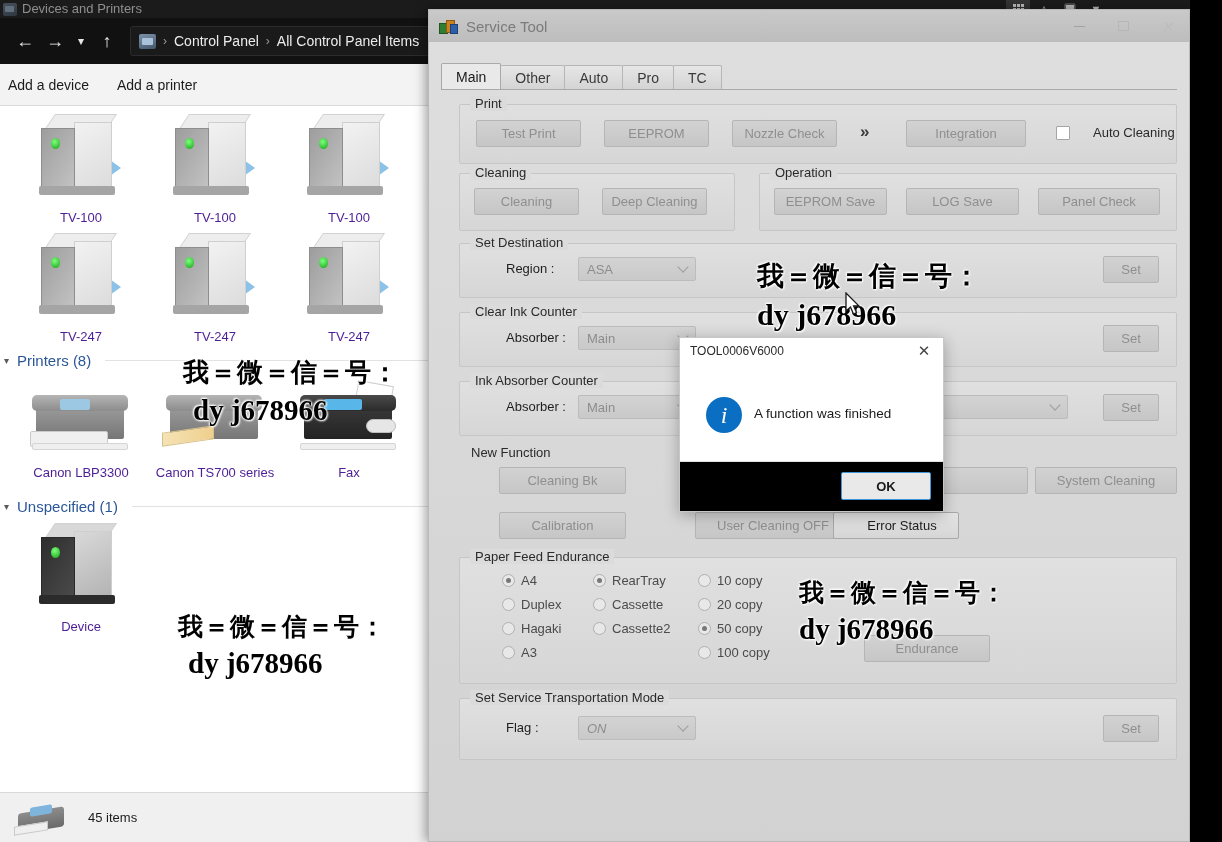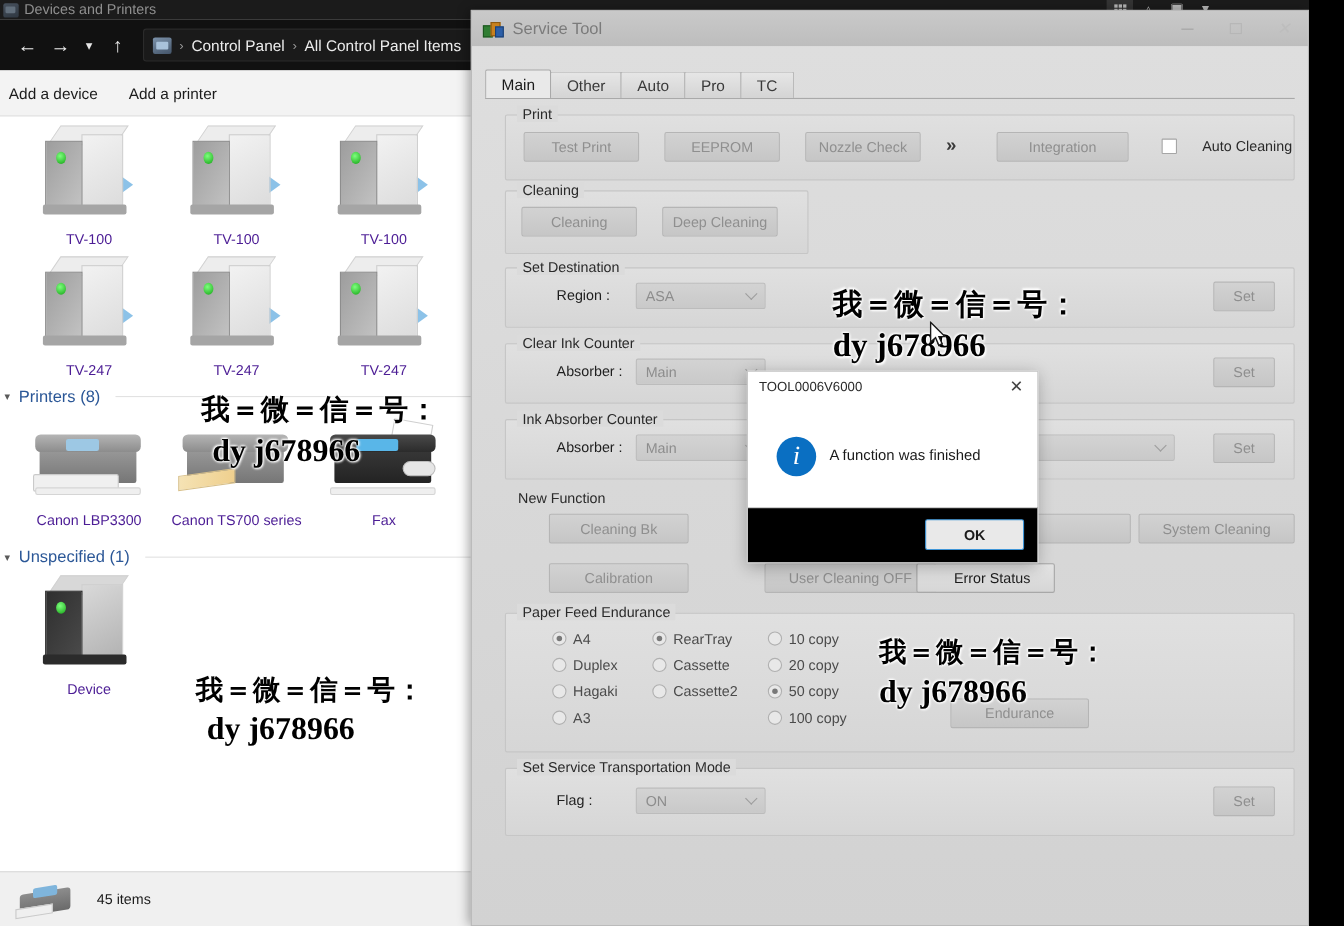--- a/index.html
+++ b/index.html
@@ -577,20 +577,26 @@
         <span>Auto Cleaning</span>
       </span>
     </div>
 
     <div class="gbox" style="left:30px;top:131px;width:276px;height:58px;">
       <span class="glegend">Cleaning</span>
       <span class="btn" style="left:14px;top:14px;width:105px;">Cleaning</span>
       <span class="btn" style="left:142px;top:14px;width:105px;">Deep Cleaning</span>
     </div>
 
+    <div class="gbox" style="left:330px;top:131px;width:418px;height:58px;">
+      <span class="glegend">Operation</span>
+      <span class="btn" style="left:14px;top:14px;width:113px;">EEPROM Save</span>
+      <span class="btn" style="left:146px;top:14px;width:113px;">LOG Save</span>
+      <span class="btn" style="left:278px;top:14px;width:122px;">Panel Check</span>
+    </div>
 
     <div class="gbox" style="left:30px;top:201px;width:718px;height:55px;">
       <span class="glegend">Set Destination</span>
       <span class="lbl" style="left:46px;top:17px;">Region :</span>
       <span class="combo" style="left:118px;top:13px;width:118px;">
         <span>ASA</span>
         <i class="chev"></i>
       </span>
       <span class="btn" style="left:643px;top:12px;width:56px;">Set</span>
     </div>
@@ -677,21 +683,21 @@
           <i class="rb"></i>
           <span>100 copy</span>
         </span>
 
       <span class="btn" style="left:404px;top:77px;width:126px;">Endurance</span>
     </div>
 
     <div class="gbox" style="left:30px;top:656px;width:718px;height:62px;">
       <span class="glegend">Set Service Transportation Mode</span>
       <span class="lbl" style="left:46px;top:21px;">Flag :</span>
-      <span class="combo" style="left:118px;top:17px;width:118px;">
+      <span class="combo" style="left:118px;top:17px;width:118px;font-style:italic;">
         <span>ON</span>
         <i class="chev"></i>
       </span>
       <span class="btn" style="left:643px;top:16px;width:56px;">Set</span>
     </div>
 
   </div>
 </div>
 
 <div id="dlg">

